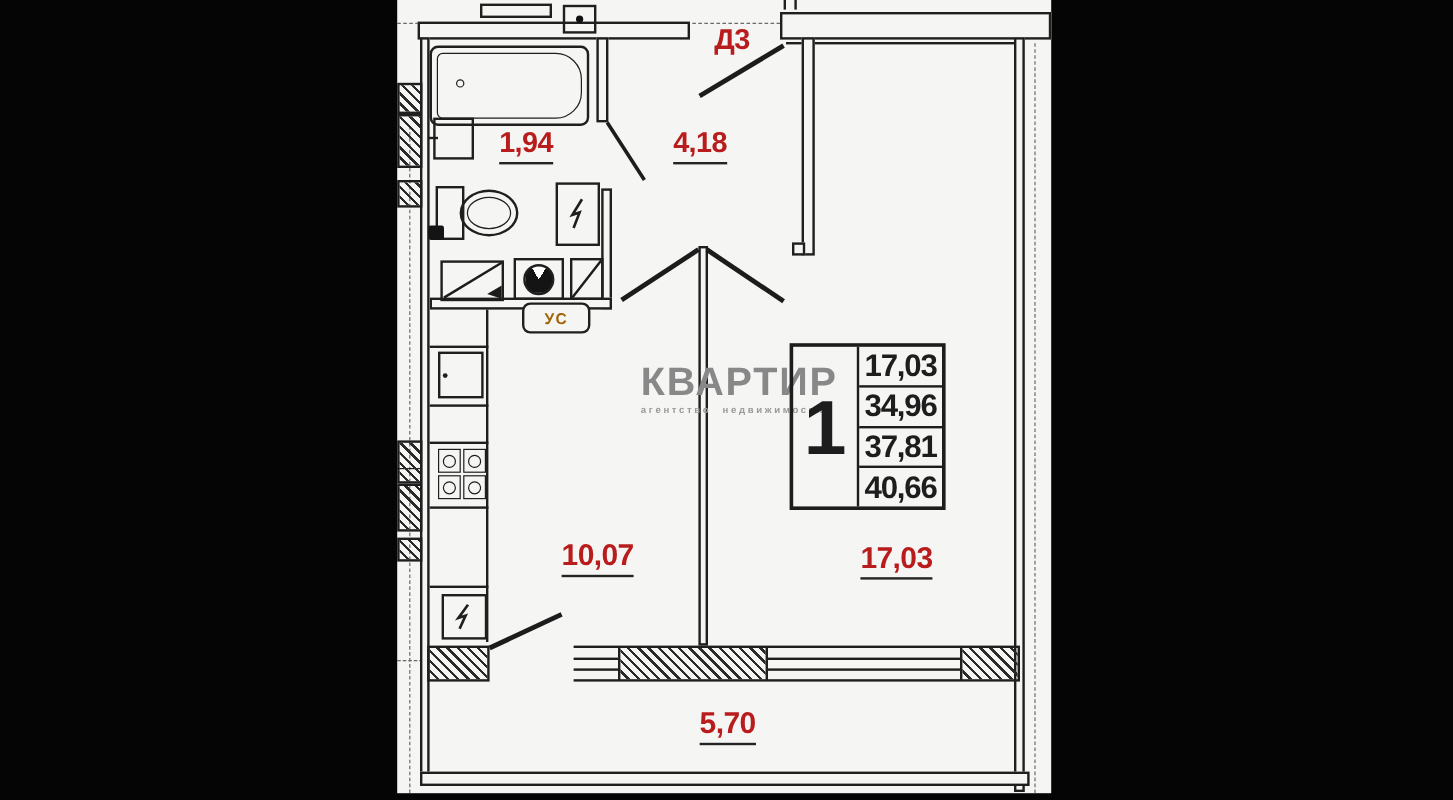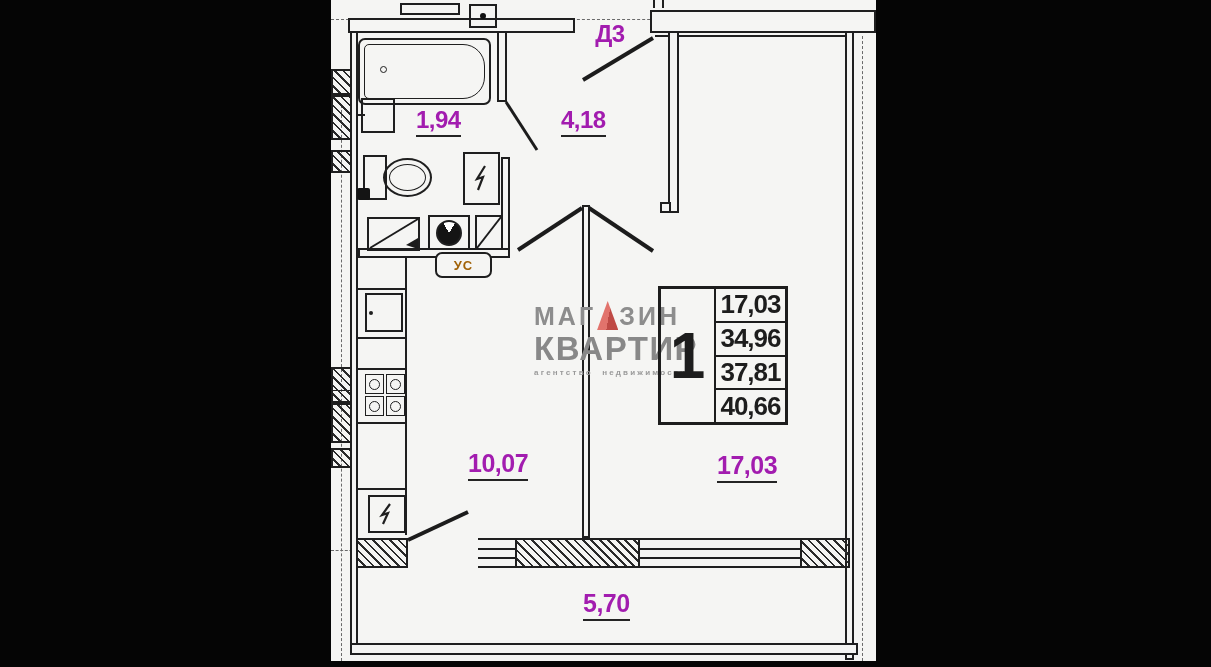--- a/index.html
+++ b/index.html
@@ -6,21 +6,21 @@
   html,body{margin:0;padding:0;}
   body{width:1211px;height:667px;background:#050505;position:relative;overflow:hidden;
        font-family:"Liberation Sans", sans-serif;}
   .abs{position:absolute;box-sizing:border-box;}
   #plan{left:331px;top:0;width:545px;height:661px;background:var(--paper);}
   .w{border:2px solid var(--ln);background:transparent;}
   .ln{background:var(--ln);}
   .hatch{background:repeating-linear-gradient(45deg, rgba(0,0,0,0) 0 4px, #2a2a2a 4px 6px);}
   .cl{border-left:1px dashed #6a6a6a;width:0;}
   .clh{border-top:1px dashed #6a6a6a;height:0;}
-  .lbl{color:#a21caf;font-weight:700;font-size:24px;letter-spacing:-0.5px;text-align:center;z-index:6;}
+  .lbl{color:#b91c1c;font-weight:700;font-size:24px;letter-spacing:-0.5px;text-align:center;z-index:6;}
   .und{border-bottom:2.5px solid #242424;padding-bottom:2px;}
   .fix{border:2px solid var(--ln);}
   .inner-oval{position:absolute;inset:4px;border:1.5px solid var(--ln);border-radius:inherit;}
   svg.overlay{position:absolute;left:0;top:0;z-index:5;}
   
   #stamp{left:327px;top:286px;width:130px;height:139px;border:3px solid #1d1d1d;display:flex;z-index:8;}
   #stamp .left{width:53px;border-right:2px solid #1d1d1d;display:flex;align-items:center;justify-content:center;
                font-size:64px;font-weight:600;color:#1d1d1d;}
   #stamp .rows{flex:1;display:flex;flex-direction:column;}
   #stamp .row{flex:1;display:flex;align-items:center;justify-content:center;font-size:26px;font-weight:700;
@@ -168,22 +168,17 @@
     <div class="left">1</div>
     <div class="rows">
       <div class="row sep">17,03</div>
       <div class="row sep">34,96</div>
       <div class="row sep">37,81</div>
       <div class="row">40,66</div>
     </div>
   </div>
 
   <div id="wm" class="abs">
-    <div class="l1">
-      <span>МАГ</span>
-      <span class="tri"></span>
-      <span>ЗИН</span>
-    </div>
     <div class="l2">КВАРТИР</div>
     <div class="l3">агентство недвижимости</div>
   </div>
 
 </div>
 
 </body></html>

